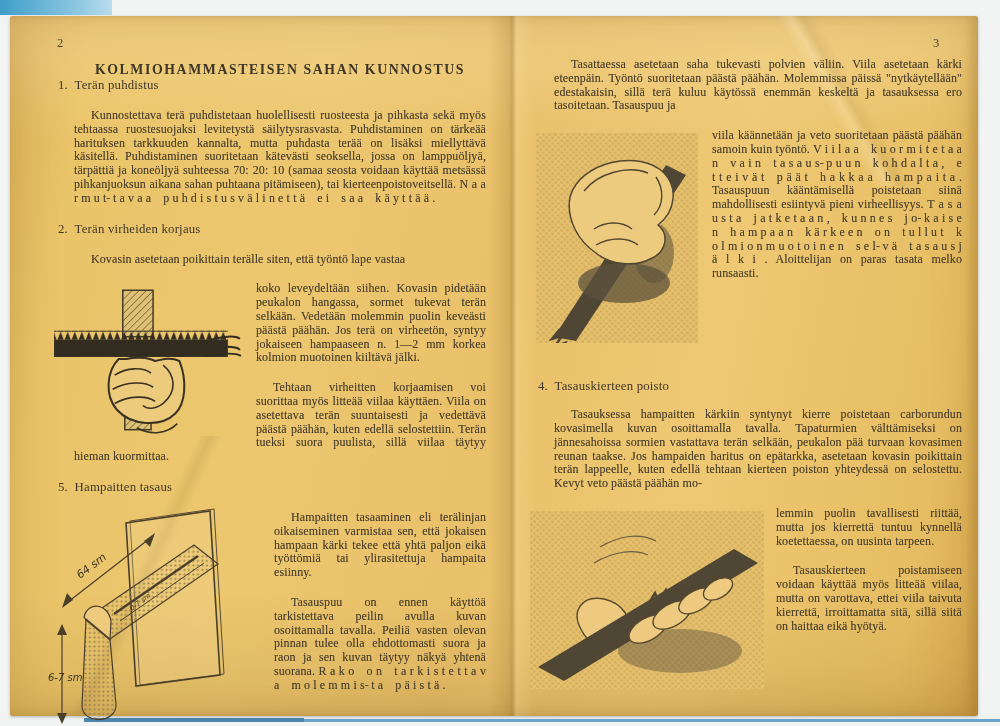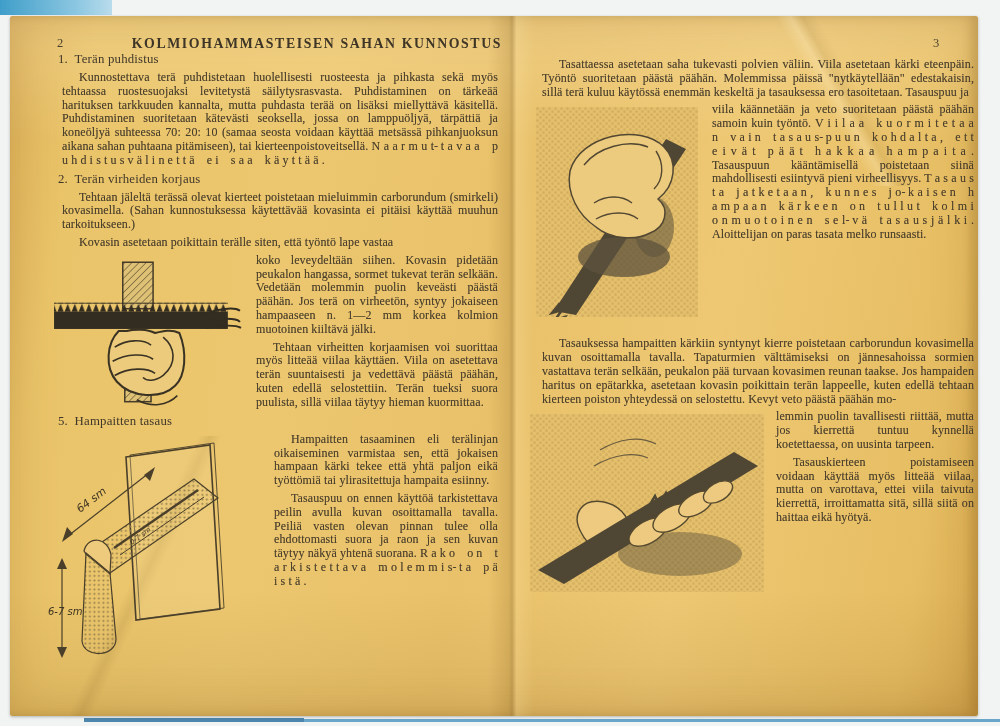--- a/index.html
+++ b/index.html
@@ -24,24 +24,24 @@
   .crease-a{position:absolute;left:0;top:420px;width:270px;height:280px;
     background:linear-gradient(115deg,transparent 47%,rgba(90,60,10,.10) 50%,transparent 53%);}
   .crease-b{position:absolute;left:690px;top:0;width:278px;height:170px;
     background:linear-gradient(60deg,transparent 46%,rgba(255,240,200,.28) 50%,rgba(90,60,10,.08) 53%,transparent 57%);}
   .pnum{position:absolute;font-size:12.5px;color:#4a3f2c;}
   .pnum-left{left:47px;top:20px;}
   .pnum-right{left:923px;top:20px;}
   .page{position:absolute;top:20px;color:#4a3f2c;}
   .page-left{left:48px;width:444px;}
   .page-right{left:528px;width:440px;}
-  .doc-title{text-align:right;font-weight:bold;font-size:13.8px;
+  .doc-title{margin-top:26px;text-align:center;font-weight:bold;font-size:13.8px;
     letter-spacing:1.6px;color:#3e3526;}
   h3.sec{margin:0;font-size:12.8px;font-weight:normal;color:#40372a;letter-spacing:.2px;}
-  .page p{margin:4px;text-align:justify;font-size:12px;line-height:13.8px;
+  .page p{margin:16px;text-align:justify;font-size:12px;line-height:13.8px;
     letter-spacing:.1px;color:#4a3f2c;text-shadow:0 0 .4px rgba(74,63,44,.45);}
   .ind{text-indent:17px;}
   .mt-s{margin-top:5px;} .mt-m{margin-top:11px;} .mt-l{margin-top:15px;}
   .fig{float:left;}
   .fig1{width:192px;height:152px;margin:4px 14px 4px -8px;}
   .fig2{width:214px;height:232px;margin:6px 12px 2px -10px;}
   .fig3{width:162px;height:210px;margin:4px 14px 6px -2px;}
   .fig4{width:234px;height:178px;margin:4px 12px 4px -8px;}
   .clear{clear:both;}
   svg text.dim{font-family:"DejaVu Sans",sans-serif;font-style:italic;fill:#3f3522;}
@@ -61,21 +61,20 @@
   <div class="pnum pnum-left">2</div>
   <div class="pnum pnum-right">3</div>
 
   <div class="page page-left">
     <div class="doc-title">KOLMIOHAMMASTEISEN SAHAN KUNNOSTUS</div>
 
     <h3 class="sec mt-l">1. Terän puhdistus</h3>
     <p class="ind mt-s">Kunnostettava terä puhdistetaan huolellisesti ruosteesta ja pihkasta sekä myös tehtaassa ruostesuojaksi levitetystä säilytysrasvasta. Puhdistaminen on tärkeää harituksen tarkkuuden kannalta, mutta puhdasta terää on lisäksi miellyttävä käsitellä. Puhdistaminen suoritetaan kätevästi seoksella, jossa on lamppuöljyä, tärpättiä ja koneöljyä suhteessa 70: 20: 10 (samaa seosta voidaan käyttää metsässä pihkanjuoksun aikana sahan puhtaana pitämiseen), tai kierteenpoistoveitsellä. N a a r m u t- t a v a a p u h d i s t u s v ä l i n e t t ä e i s a a k ä y t t ä ä .</p>
 
     <h3 class="sec mt-m">2. Terän virheiden korjaus</h3>
-    <p class="ind mt-s">Tehtaan jäleltä terässä olevat kierteet poistetaan mieluimmin carborundum (smirkeli) kovasimella. (Sahan kunnostuksessa käytettävää kovasinta ei pitäisi käyttää muuhun tarkoitukseen.)</p>
     <p class="ind">Kovasin asetetaan poikittain terälle siten, että työntö lape vastaa</p>
 
     <svg class="fig fig1" viewBox="0 0 190 150">
       <defs>
         <pattern id="h1" patternUnits="userSpaceOnUse" width="5" height="5" patternTransform="rotate(45)">
           <rect width="5" height="5" fill="#dfc176"></rect>
           <line x1="0" y1="0" x2="0" y2="5" stroke="#7d6c40" stroke-width="1.6"></line>
         </pattern>
         <pattern id="t1" patternUnits="userSpaceOnUse" width="7" height="9">
           <path d="M0 9 L3.5 0 L7 9 Z" fill="#322c21"></path>
@@ -138,20 +137,21 @@
       <polygon points="18,204 40,208 150,42 130,32" fill="#4f4734"></polygon>
       <path d="M24 196 l-8 10 10 -3 -7 10 10 -3 -6 9 10 -3" stroke="#4f4734" stroke-width="2.5" fill="none"></path>
       <ellipse cx="88" cy="150" rx="46" ry="20" fill="#5c523c" opacity=".75"></ellipse>
       <ellipse cx="118" cy="120" rx="20" ry="30" fill="#5c523c" opacity=".55"></ellipse>
       <path d="M34 64 C44 28 104 16 128 40 C142 54 140 78 122 92 C134 102 130 120 114 126 C100 134 74 132 60 120 C42 108 30 86 34 64 Z" fill="#ecca7e" stroke="#514732" stroke-width="1.5"></path>
       <path d="M58 96 C70 88 86 88 96 96 M60 112 C74 104 92 104 102 112 M120 44 C128 56 128 72 118 82 M48 58 C62 40 92 32 112 40" stroke="#514732" stroke-width="1.4" fill="none"></path>
     </svg>
     <p>viila käännetään ja veto suoritetaan päästä päähän samoin kuin työntö. V i i l a a k u o r m i t e t a a n v a i n t a s a u s- p u u n k o h d a l t a , e t t e i v ä t p ä ä t h a k k a a h a m p a i t a .  Tasauspuun kääntämisellä poistetaan siinä mahdollisesti esiintyvä pieni virheellisyys. T a s a u s t a j a t k e t a a n , k u n n e s j o- k a i s e n h a m p a a n k ä r k e e n o n t u l l u t k o l m i o n m u o t o i n e n s e l- v ä t a s a u s j ä l k i .  Aloittelijan on paras tasata melko runsaasti.</p>
 
     <div class="clear"></div>
+    <h3 class="sec" style="margin-top:30px">4. Tasauskierteen poisto</h3>
     <p class="ind" style="margin-top:14px">Tasauksessa hampaitten kärkiin syntynyt kierre poistetaan carborundun kovasimella kuvan osoittamalla tavalla. Tapaturmien välttämiseksi on jännesahoissa sormien vastattava terän selkään, peukalon pää turvaan kovasimen reunan taakse. Jos hampaiden haritus on epätarkka, asetetaan kovasin poikittain terän lappeelle, kuten edellä tehtaan kierteen poiston yhteydessä on selostettu. Kevyt veto päästä päähän mo-</p>
 
     <svg class="fig fig4" viewBox="0 0 234 178">
       <defs>
         <pattern id="hp4" patternUnits="userSpaceOnUse" width="6" height="6">
           <circle cx="1.5" cy="1.5" r="1.5" fill="#c9a257" fill-opacity=".55"></circle>
           <circle cx="4.5" cy="4.5" r="1.5" fill="#c9a257" fill-opacity=".55"></circle>
         </pattern>
       </defs>
       <rect x="0" y="0" width="234" height="178" fill="#e5c06c"></rect>

